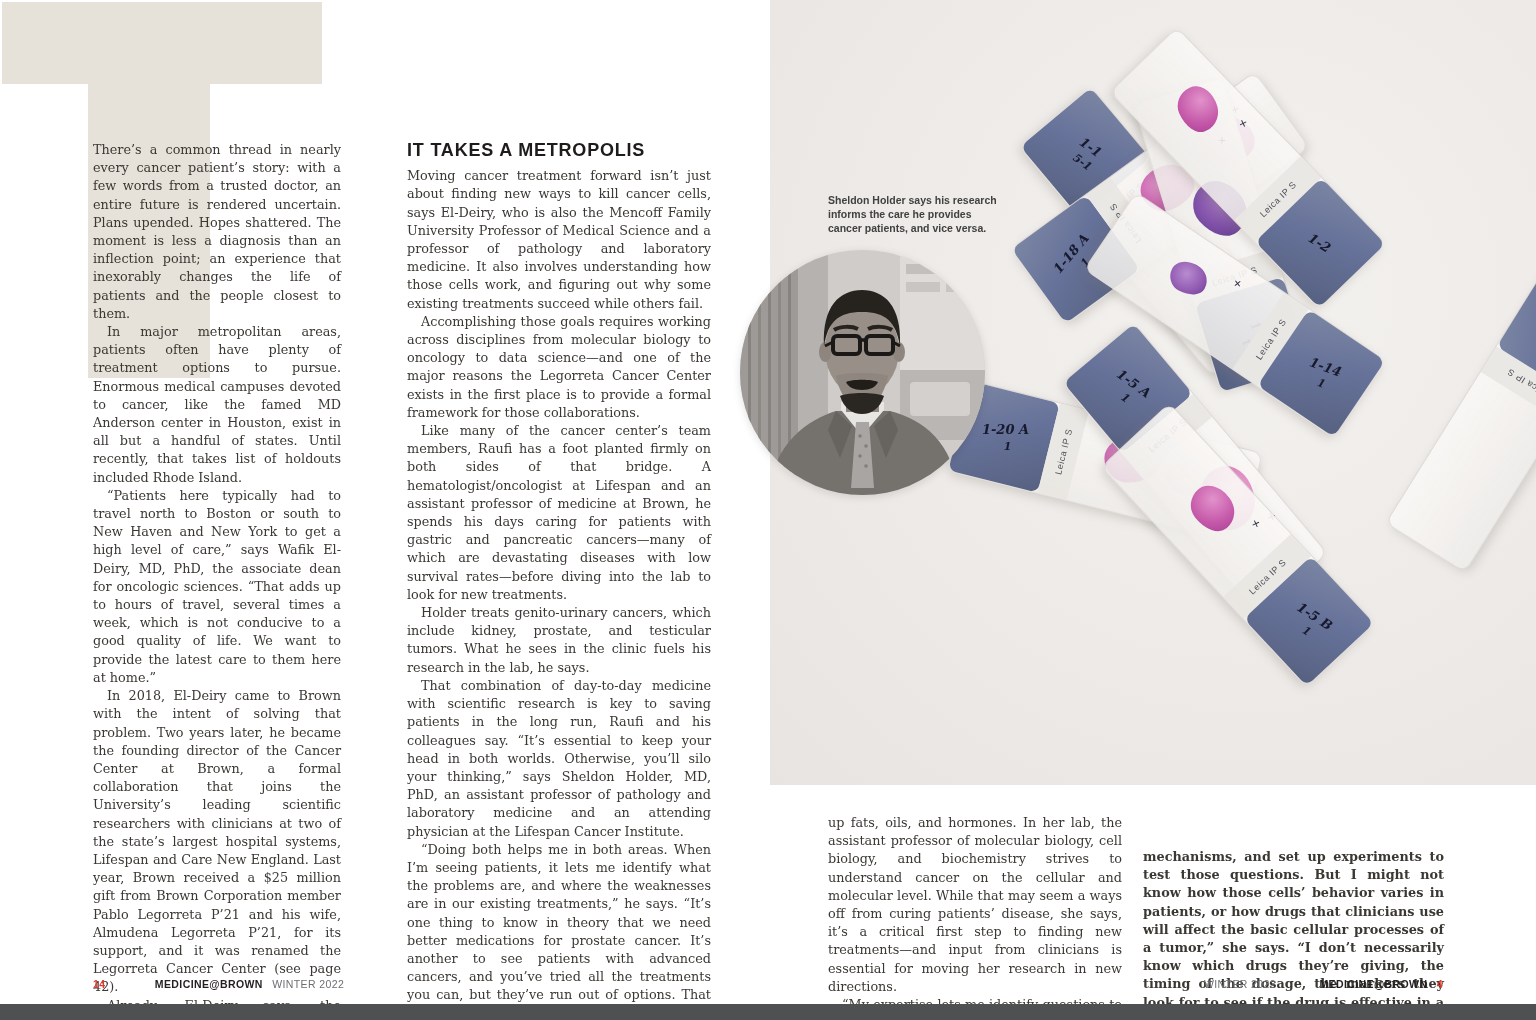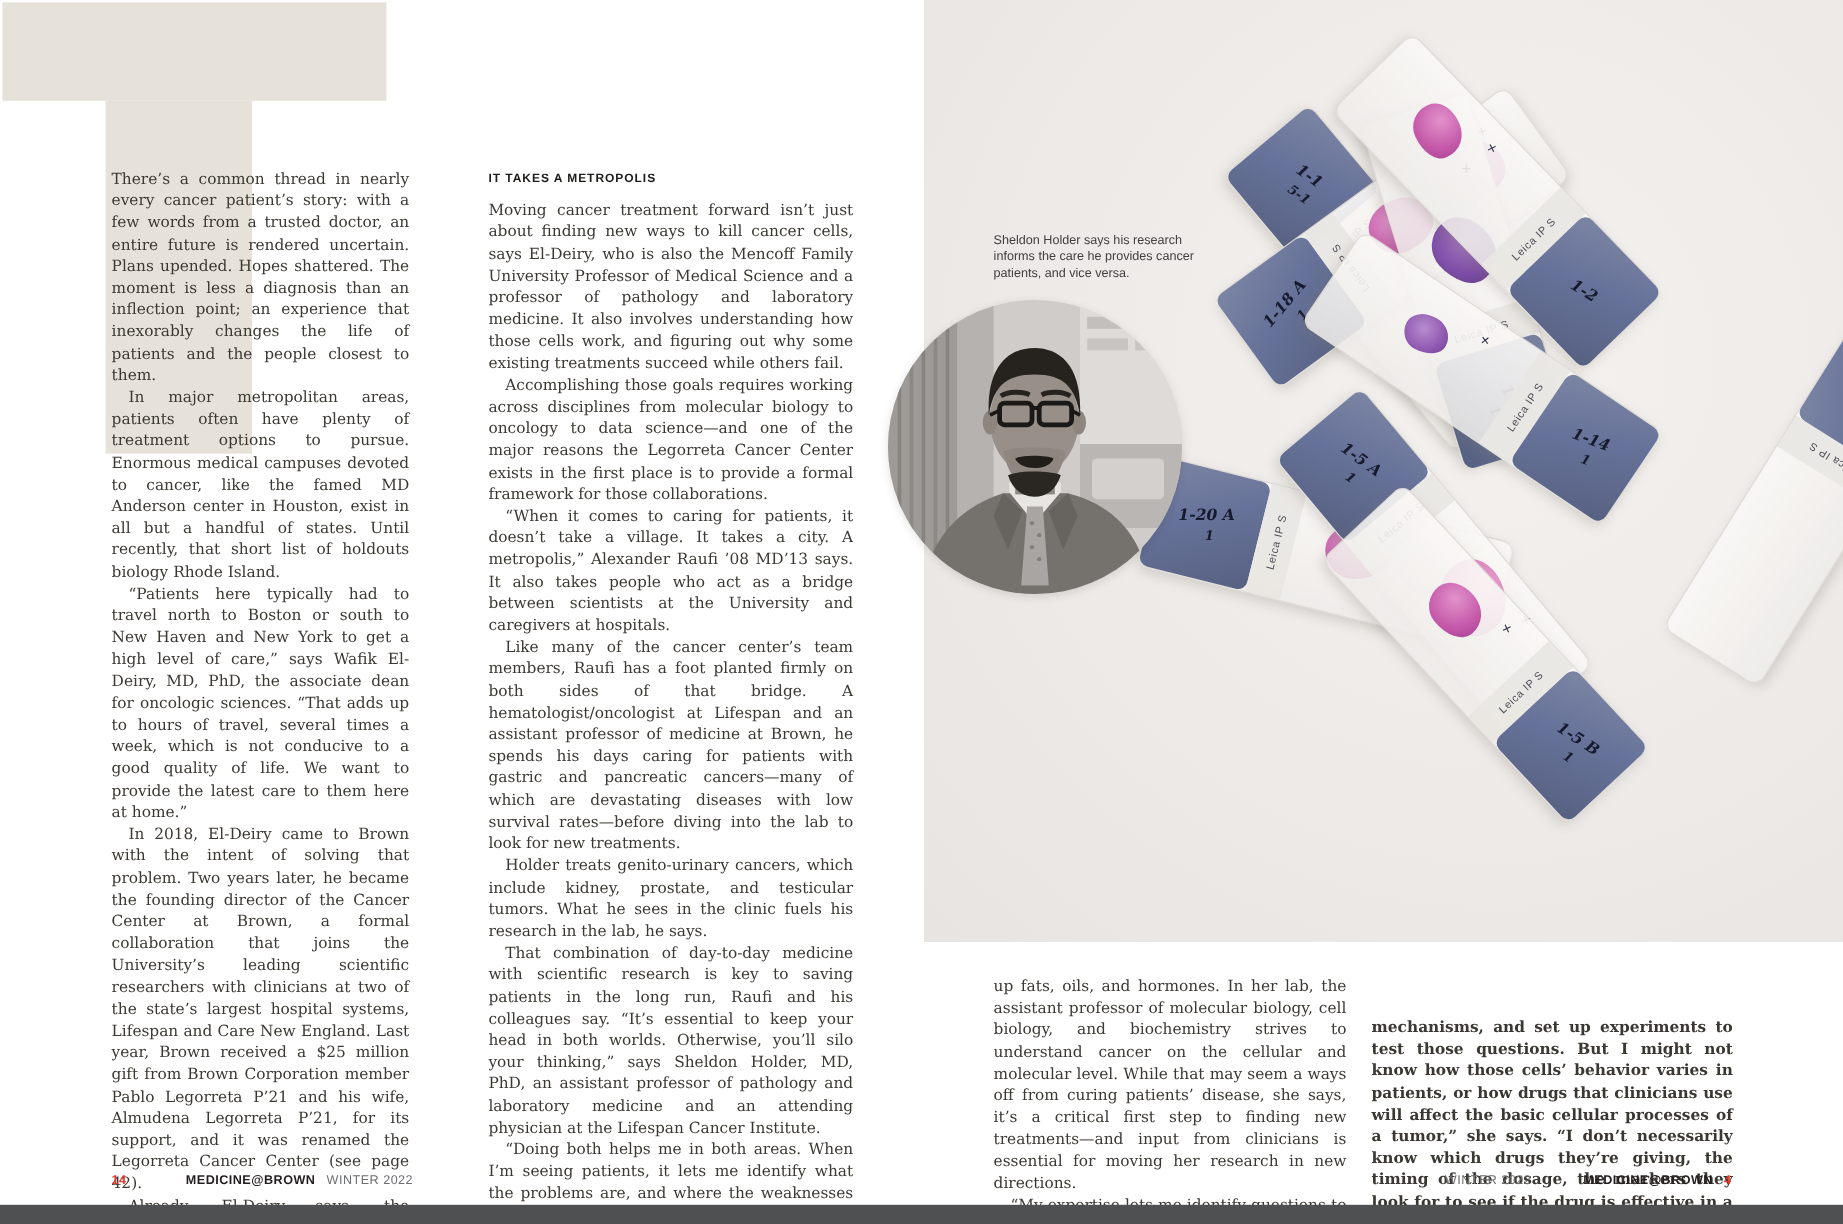--- a/index.html
+++ b/index.html
@@ -33,32 +33,32 @@
   .blob{position:absolute;}
   .mark{position:absolute;font-family:"DejaVu Sans",sans-serif;font-size:11px;color:#2c3048;
         transform:rotate(18deg);}
 
   
   .portrait{position:absolute;left:740px;top:250px;width:245px;height:245px;border-radius:50%;
             overflow:hidden;box-shadow:0 2px 8px rgba(0,0,0,0.12);}
 
   
   .caption{position:absolute;left:828px;top:193px;width:172px;
-           font-family:"Liberation Sans",sans-serif;font-weight:normal;font-size:10.5px;
+           font-family:"Liberation Sans",sans-serif;font-weight:bold;font-size:10.5px;
            line-height:14px;color:#414141;}
 
   
   .col{position:absolute;font-size:12.8px;line-height:18.2px;text-align:justify;color:#3b3833;}
   .col p{margin:0;}
   .col p.ind{text-indent:14px;}
   .col1{left:93px;top:141px;width:248px;}
   .col2{left:407px;top:141px;width:304px;}
   .col3{left:828px;top:814px;width:294px;}
   .col4{left:1143px;top:848px;width:301px;font-weight:bold;}
-  .kicker{font-family:"Liberation Sans",sans-serif;font-weight:bold;font-size:10px;
+  .kicker{font-family:"Liberation Sans",sans-serif;font-weight:bold;font-size:18px;
           letter-spacing:0.8px;color:#1d1c1a;margin:0 0 8px 0;text-align:left;}
 
   
   .footer{position:absolute;top:978px;font-family:"Liberation Sans",sans-serif;font-size:10.5px;
           color:#6d6e71;letter-spacing:0.4px;}
   .footer .pagenum{font-weight:bold;color:#e0392e;}
   .footer .brand{font-weight:bold;color:#231f20;margin-left:40px;}
   .footer-left{left:93px;}
   .footer-right{right:93px;text-align:right;}
   .footer span{margin-right:6px;}
@@ -224,32 +224,31 @@
       <line x1="153" y1="92" x2="160" y2="96" stroke="#1b1917" stroke-width="3"></line>
       <path d="M94 80 C100 76 112 76 118 79" stroke="#26231f" stroke-width="4" fill="none"></path>
       <path d="M128 79 C134 76 146 76 152 80" stroke="#26231f" stroke-width="4" fill="none"></path>
     </svg>
   </div>
 
   <div class="caption">Sheldon Holder says his research informs the care he provides cancer patients, and vice versa.</div>
 
   <div class="col col1">
     <p>There’s a common thread in nearly every cancer patient’s story: with a few words from a trusted doctor, an entire future is rendered uncertain. Plans upended. Hopes shattered. The moment is less a diagnosis than an inflection point; an experience that inexorably changes the life of patients and the people closest to them.</p>
-    <p class="ind">In major metropolitan areas, patients often have plenty of treatment options to pursue. Enormous medical campuses devoted to cancer, like the famed MD Anderson center in Houston, exist in all but a handful of states. Until recently, that short list of holdouts biology Rhode Island.</p>
+    <p class="ind">In major metropolitan areas, patients often have plenty of treatment options to pursue. Enormous medical campuses devoted to cancer, like the famed MD Anderson center in Houston, exist in all but a handful of states. Until recently, that takes list of holdouts included Rhode Island.</p>
     <p class="ind">“Patients here typically had to travel north to Boston or south to New Haven and New York to get a high level of care,” says Wafik El-Deiry, MD, PhD, the associate dean for oncologic sciences. “That adds up to hours of travel, several times a week, which is not conducive to a good quality of life. We want to provide the latest care to them here at home.”</p>
     <p class="ind">In 2018, El-Deiry came to Brown with the intent of solving that problem. Two years later, he became the founding director of the Cancer Center at Brown, a formal collaboration that joins the University’s leading scientific researchers with clinicians at two of the state’s largest hospital systems, Lifespan and Care New England. Last year, Brown received a $25 million gift from Brown Corporation member Pablo Legorreta P’21 and his wife, Almudena Legorreta P’21, for its support, and it was renamed the Legorreta Cancer Center (see page 42).</p>
     <p class="ind">Already, El-Deiry says, the existence of the cancer center has begun to shape new science, clinical trials, and treatment regimens in Rhode Island, and its researchers are diligently working to bring advances in care from the lab bench to patients.</p>
 
   </div>
 
   <div class="col col2">
     <h2 class="kicker">IT TAKES A METROPOLIS</h2>
     <p>Moving cancer treatment forward isn’t just about finding new ways to kill cancer cells, says El-Deiry, who is also the Mencoff Family University Professor of Medical Science and a professor of pathology and laboratory medicine. It also involves understanding how those cells work, and figuring out why some existing treatments succeed while others fail.</p>
     <p class="ind">Accomplishing those goals requires working across disciplines from molecular biology to oncology to data science—and one of the major reasons the Legorreta Cancer Center exists in the first place is to provide a formal framework for those collaborations.</p>
-    <p class="ind">“When it comes to caring for patients, it doesn’t take a village. It takes a city. A metropolis,” Alexander Raufi ’08 MD’13 says. It also takes people who act as a bridge between scientists at the University and caregivers at hospitals.</p>
     <p class="ind">Like many of the cancer center’s team members, Raufi has a foot planted firmly on both sides of that bridge. A hematologist/oncologist at Lifespan and an assistant professor of medicine at Brown, he spends his days caring for patients with gastric and pancreatic cancers—many of which are devastating diseases with low survival rates—before diving into the lab to look for new treatments.</p>
     <p class="ind">Holder treats genito-urinary cancers, which include kidney, prostate, and testicular tumors. What he sees in the clinic fuels his research in the lab, he says.</p>
     <p class="ind">That combination of day-to-day medicine with scientific research is key to saving patients in the long run, Raufi and his colleagues say. “It’s essential to keep your head in both worlds. Otherwise, you’ll silo your thinking,” says Sheldon Holder, MD, PhD, an assistant professor of pathology and laboratory medicine and an attending physician at the Lifespan Cancer Institute.</p>
     <p class="ind">“Doing both helps me in both areas. When I’m seeing patients, it lets me identify what the problems are, and where the weaknesses are in our existing treatments,” he says. “It’s one thing to know in theory that we need better medications for prostate cancer. It’s another to see patients with advanced cancers, and you’ve tried all the treatments you can, but they’ve run out of options. That really helps focus my work in the lab.”</p>
 
   </div>
 
   <div class="col col3">
     <p>up fats, oils, and hormones. In her lab, the assistant professor of molecular biology, cell biology, and biochemistry strives to understand cancer on the cellular and molecular level. While that may seem a ways off from curing patients’ disease, she says, it’s a critical first step to finding new treatments—and input from clinicians is essential for moving her research in new directions.</p>
     <p class="ind">“My expertise lets me identify questions to ask about cellular</p>

